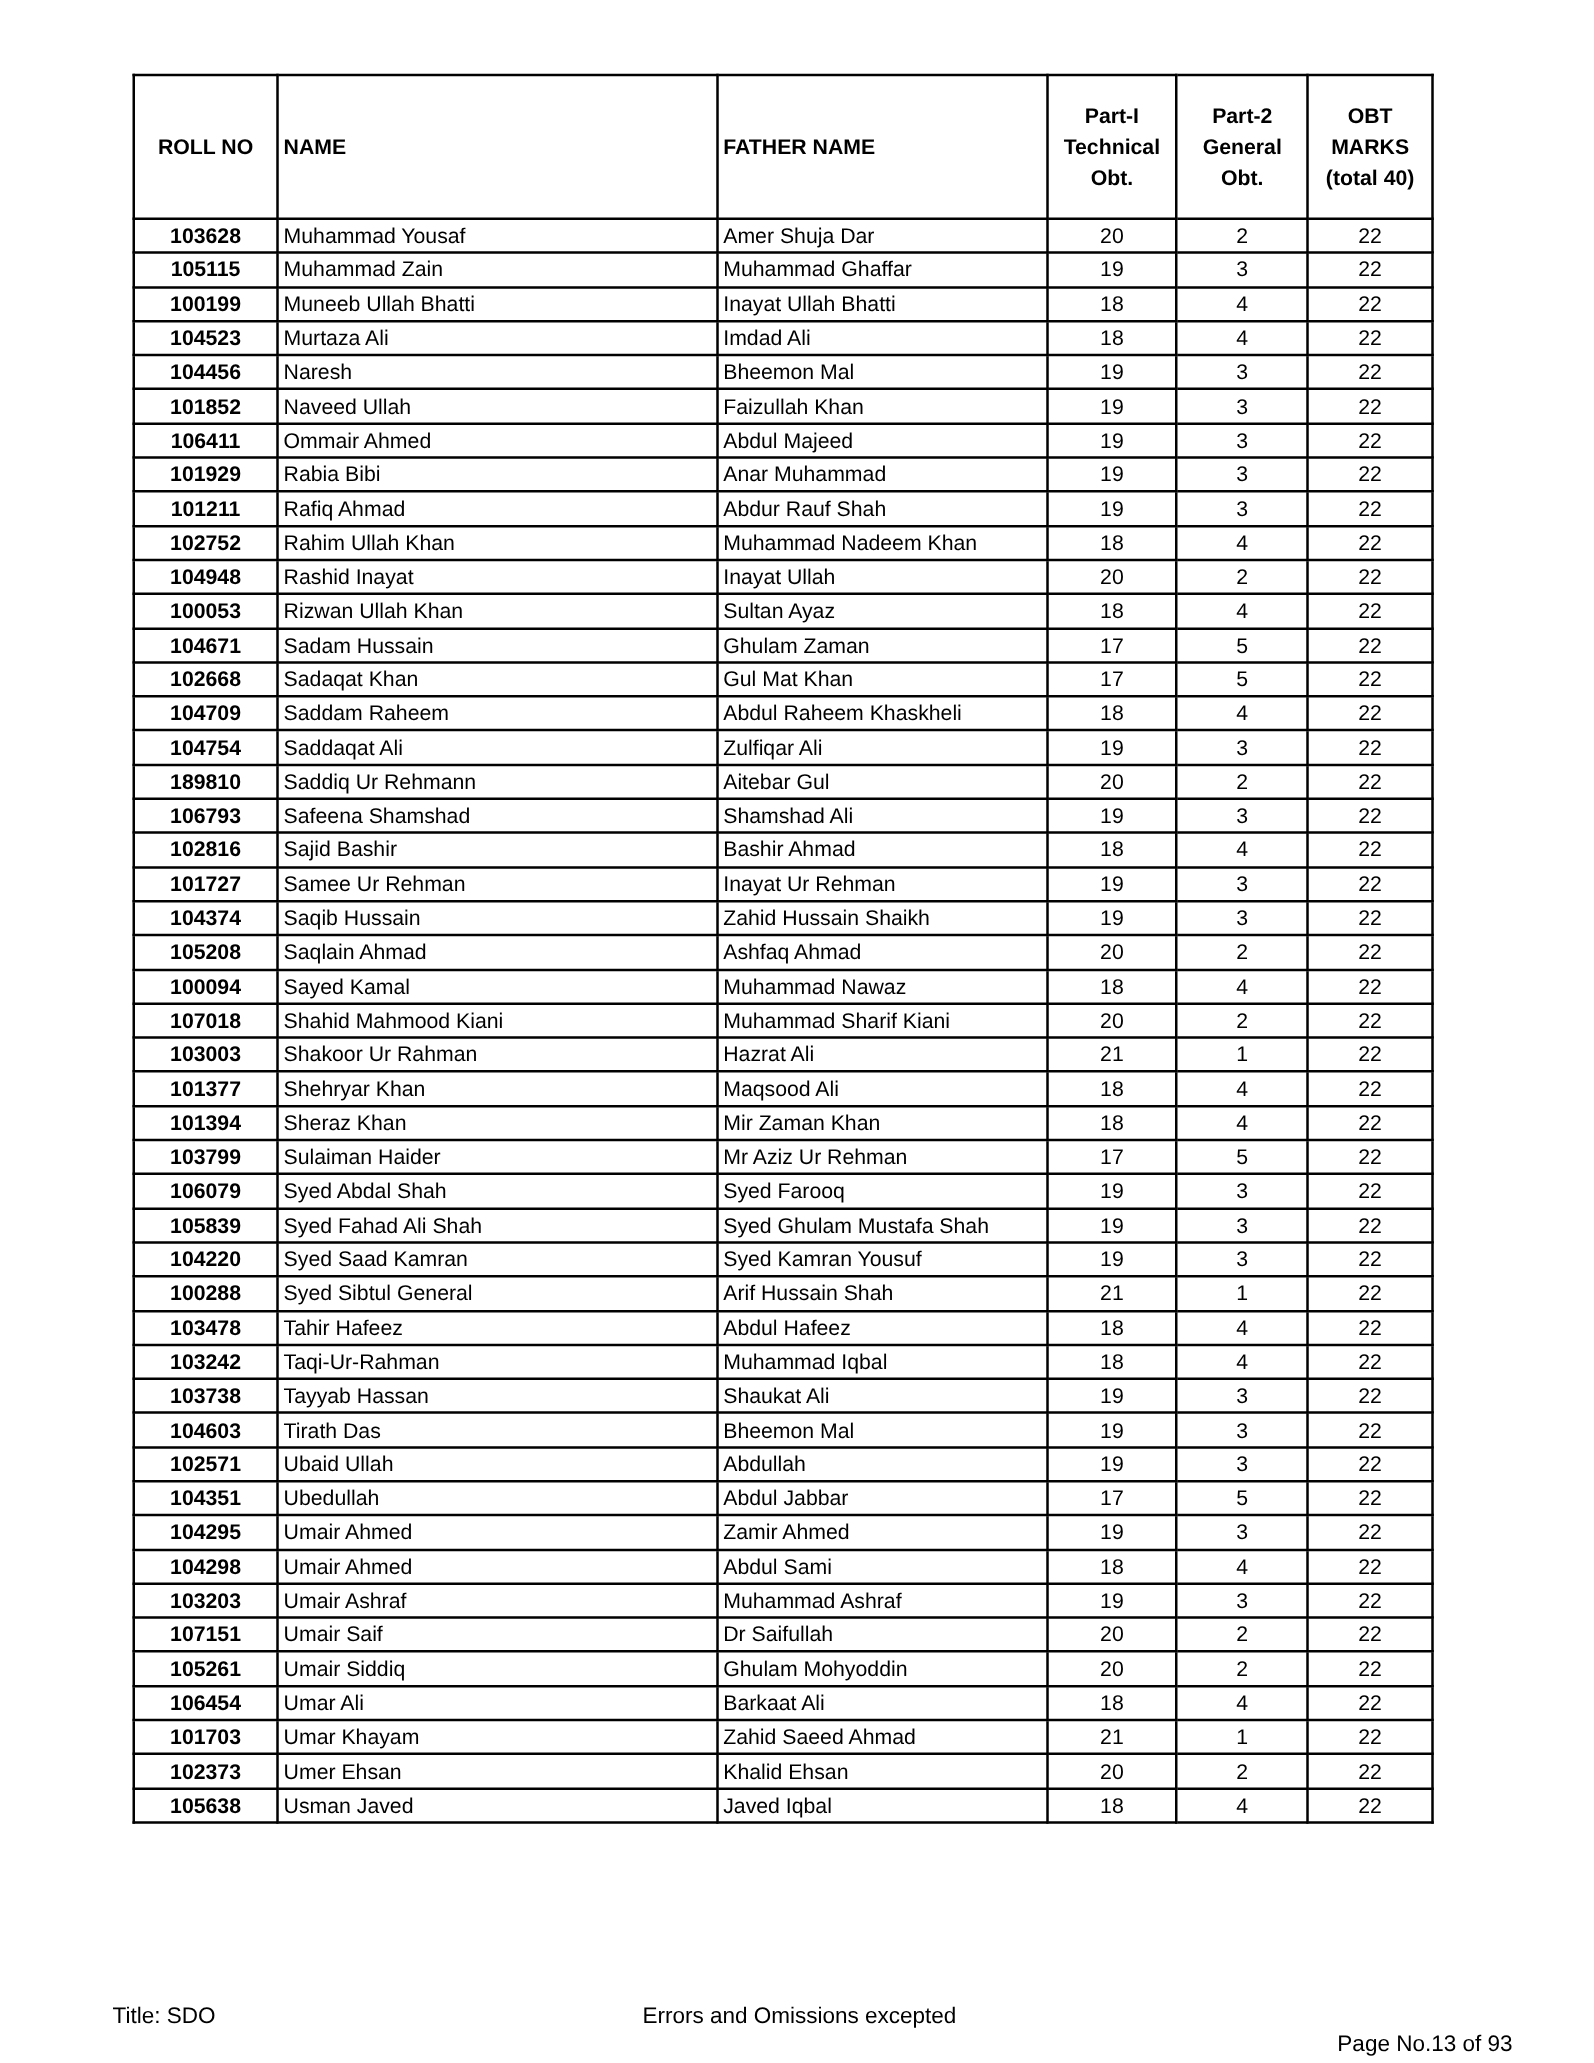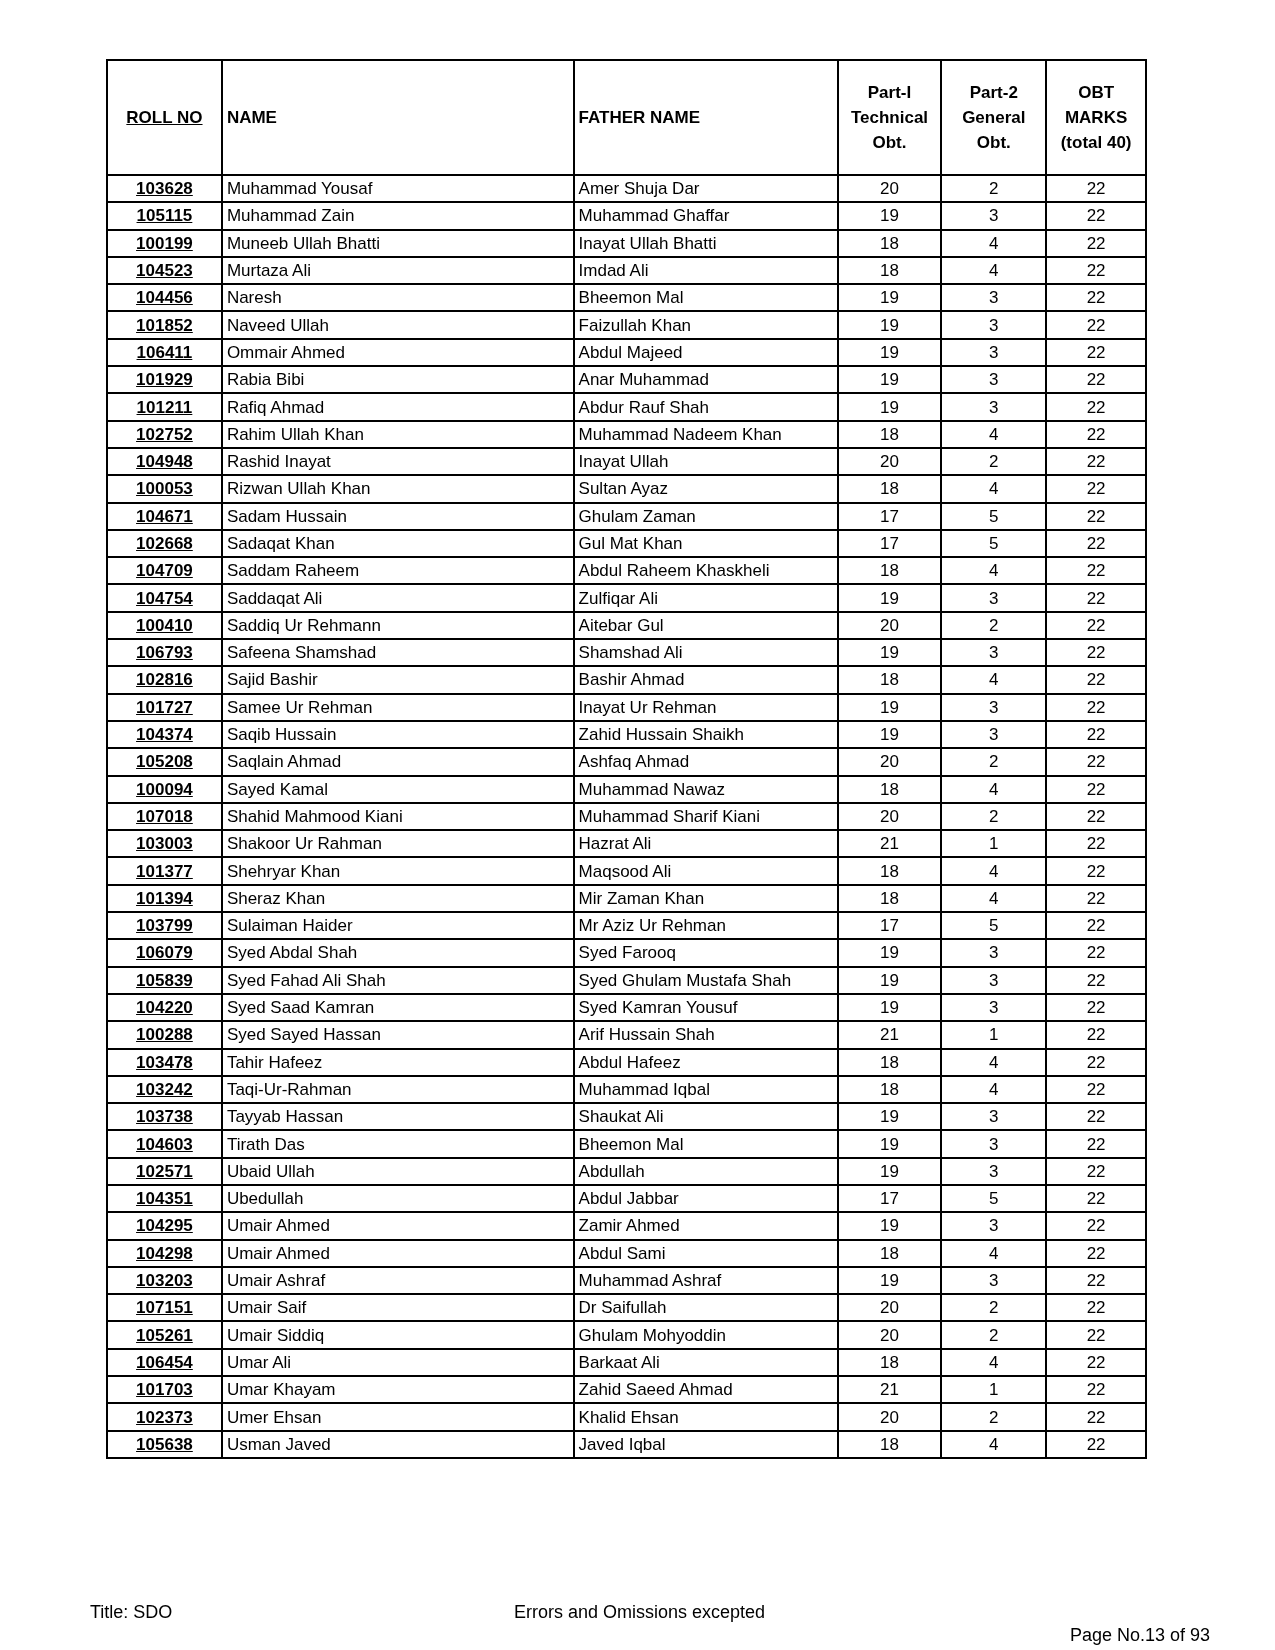--- a/index.html
+++ b/index.html
@@ -2,21 +2,21 @@
 <html><head>
 <meta charset="utf-8">
 <style>
   html, body { margin: 0; padding: 0; background: #ffffff; }
   body { width: 1275px; height: 1650px; position: relative; font-family: "Liberation Sans", sans-serif; color: #000; overflow: hidden; }
   .page { position: absolute; left: 0; top: 0; width: 1275px; height: 1650px; }
   table.results { position: absolute; left: 106px; top: 59px; width: 1041px; border-collapse: collapse; table-layout: fixed; }
   table.results th, table.results td { border: 2.5px solid #000; padding: 0 4px; font-size: 17px; line-height: 1; white-space: nowrap; overflow: hidden; }
   table.results th { height: 113px; font-weight: bold; font-size: 17px; line-height: 25px; }
   table.results td { height: 25.3px; }
-  th.c-roll, td.c-roll { text-align: center; text-decoration: underline; }
+  th.c-roll, td.c-roll { text-align: center; }
   th.c-name, td.c-name, th.c-father, td.c-father { text-align: left; }
   th.c-num, td.c-num { text-align: center; }
   td.c-roll { font-weight: bold; }
   thead tr th { border-bottom-width: 3.5px; }
   .footer { position: absolute; top: 1602px; left: 90px; width: 1120px; height: 24px; font-size: 18px; }
   .footer .left { position: absolute; left: 0; top: 0; }
   .footer .center { position: absolute; left: 424px; top: 0; }
   .footer .right { position: absolute; right: 0; top: 0; margin-top: 23px; }
   .hdr-line { display: block; }
 </style>
@@ -178,21 +178,21 @@
         </tr>
         <tr>
           <td class="c-roll">104754</td>
           <td class="c-name">Saddaqat Ali</td>
           <td class="c-father">Zulfiqar Ali</td>
           <td class="c-num">19</td>
           <td class="c-num">3</td>
           <td class="c-num">22</td>
         </tr>
         <tr>
-          <td class="c-roll">100410</td>
+          <td class="c-roll">189810</td>
           <td class="c-name">Saddiq Ur Rehmann</td>
           <td class="c-father">Aitebar Gul</td>
           <td class="c-num">20</td>
           <td class="c-num">2</td>
           <td class="c-num">22</td>
         </tr>
         <tr>
           <td class="c-roll">106793</td>
           <td class="c-name">Safeena Shamshad</td>
           <td class="c-father">Shamshad Ali</td>
@@ -299,21 +299,21 @@
         <tr>
           <td class="c-roll">104220</td>
           <td class="c-name">Syed Saad Kamran</td>
           <td class="c-father">Syed Kamran Yousuf</td>
           <td class="c-num">19</td>
           <td class="c-num">3</td>
           <td class="c-num">22</td>
         </tr>
         <tr>
           <td class="c-roll">100288</td>
-          <td class="c-name">Syed Sayed Hassan</td>
+          <td class="c-name">Syed Sibtul General</td>
           <td class="c-father">Arif Hussain Shah</td>
           <td class="c-num">21</td>
           <td class="c-num">1</td>
           <td class="c-num">22</td>
         </tr>
         <tr>
           <td class="c-roll">103478</td>
           <td class="c-name">Tahir Hafeez</td>
           <td class="c-father">Abdul Hafeez</td>
           <td class="c-num">18</td>

